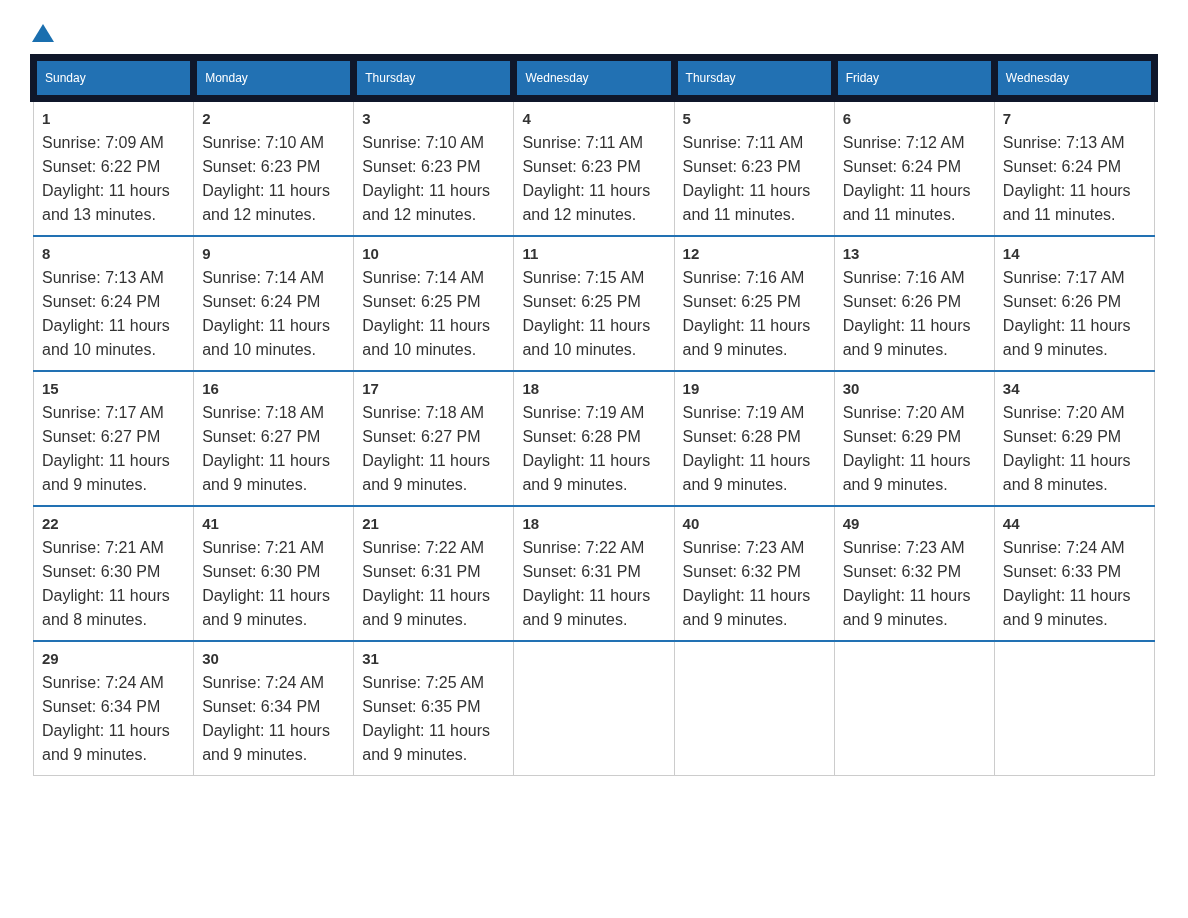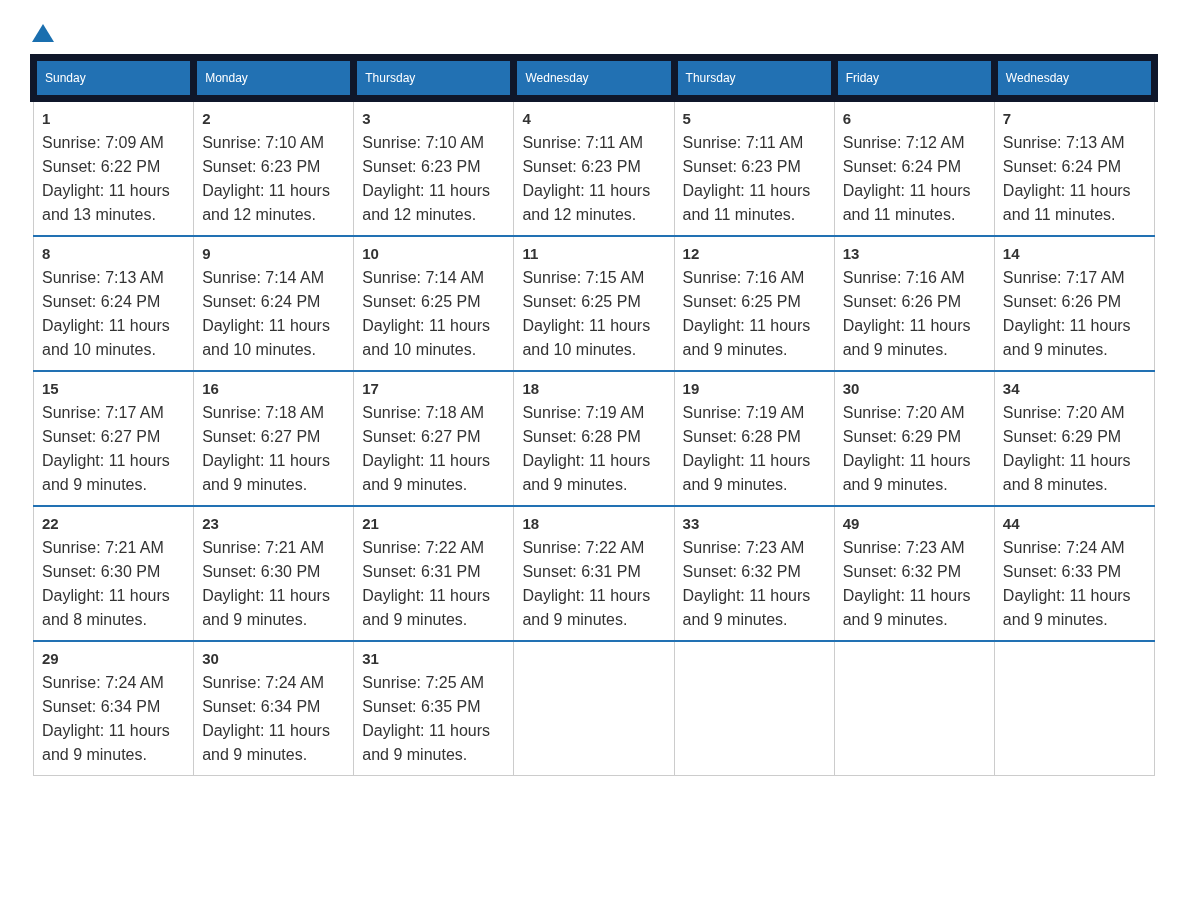--- a/index.html
+++ b/index.html
@@ -155,24 +155,24 @@
         <td><span class="day-num">15</span><span class="day-info">Sunrise: 7:17 AM<br>Sunset: 6:27 PM<br>Daylight: 11 hours and 9 minutes.</span></td>
         <td><span class="day-num">16</span><span class="day-info">Sunrise: 7:18 AM<br>Sunset: 6:27 PM<br>Daylight: 11 hours and 9 minutes.</span></td>
         <td><span class="day-num">17</span><span class="day-info">Sunrise: 7:18 AM<br>Sunset: 6:27 PM<br>Daylight: 11 hours and 9 minutes.</span></td>
         <td><span class="day-num">18</span><span class="day-info">Sunrise: 7:19 AM<br>Sunset: 6:28 PM<br>Daylight: 11 hours and 9 minutes.</span></td>
         <td><span class="day-num">19</span><span class="day-info">Sunrise: 7:19 AM<br>Sunset: 6:28 PM<br>Daylight: 11 hours and 9 minutes.</span></td>
         <td><span class="day-num">30</span><span class="day-info">Sunrise: 7:20 AM<br>Sunset: 6:29 PM<br>Daylight: 11 hours and 9 minutes.</span></td>
         <td><span class="day-num">34</span><span class="day-info">Sunrise: 7:20 AM<br>Sunset: 6:29 PM<br>Daylight: 11 hours and 8 minutes.</span></td>
       </tr>
       <tr>
         <td><span class="day-num">22</span><span class="day-info">Sunrise: 7:21 AM<br>Sunset: 6:30 PM<br>Daylight: 11 hours and 8 minutes.</span></td>
-        <td><span class="day-num">23</span><span class="day-info">Sunrise: 7:21 AM<br>Sunset: 6:30 PM<br>Daylight: 11 hours and 9 minutes.</span></td>
+        <td><span class="day-num">41</span><span class="day-info">Sunrise: 7:21 AM<br>Sunset: 6:30 PM<br>Daylight: 11 hours and 9 minutes.</span></td>
         <td><span class="day-num">21</span><span class="day-info">Sunrise: 7:22 AM<br>Sunset: 6:31 PM<br>Daylight: 11 hours and 9 minutes.</span></td>
         <td><span class="day-num">18</span><span class="day-info">Sunrise: 7:22 AM<br>Sunset: 6:31 PM<br>Daylight: 11 hours and 9 minutes.</span></td>
-        <td><span class="day-num">33</span><span class="day-info">Sunrise: 7:23 AM<br>Sunset: 6:32 PM<br>Daylight: 11 hours and 9 minutes.</span></td>
+        <td><span class="day-num">40</span><span class="day-info">Sunrise: 7:23 AM<br>Sunset: 6:32 PM<br>Daylight: 11 hours and 9 minutes.</span></td>
         <td><span class="day-num">49</span><span class="day-info">Sunrise: 7:23 AM<br>Sunset: 6:32 PM<br>Daylight: 11 hours and 9 minutes.</span></td>
         <td><span class="day-num">44</span><span class="day-info">Sunrise: 7:24 AM<br>Sunset: 6:33 PM<br>Daylight: 11 hours and 9 minutes.</span></td>
       </tr>
       <tr>
         <td><span class="day-num">29</span><span class="day-info">Sunrise: 7:24 AM<br>Sunset: 6:34 PM<br>Daylight: 11 hours and 9 minutes.</span></td>
         <td><span class="day-num">30</span><span class="day-info">Sunrise: 7:24 AM<br>Sunset: 6:34 PM<br>Daylight: 11 hours and 9 minutes.</span></td>
         <td><span class="day-num">31</span><span class="day-info">Sunrise: 7:25 AM<br>Sunset: 6:35 PM<br>Daylight: 11 hours and 9 minutes.</span></td>
         <td class="empty-cell"></td>
         <td class="empty-cell"></td>
         <td class="empty-cell"></td>

